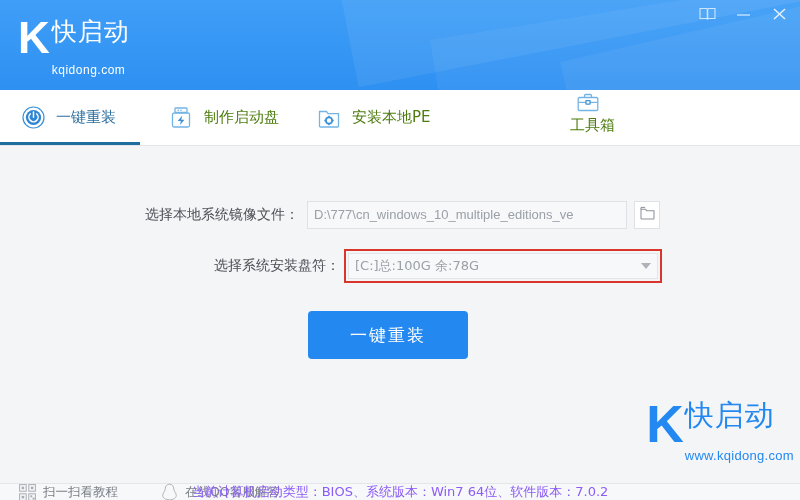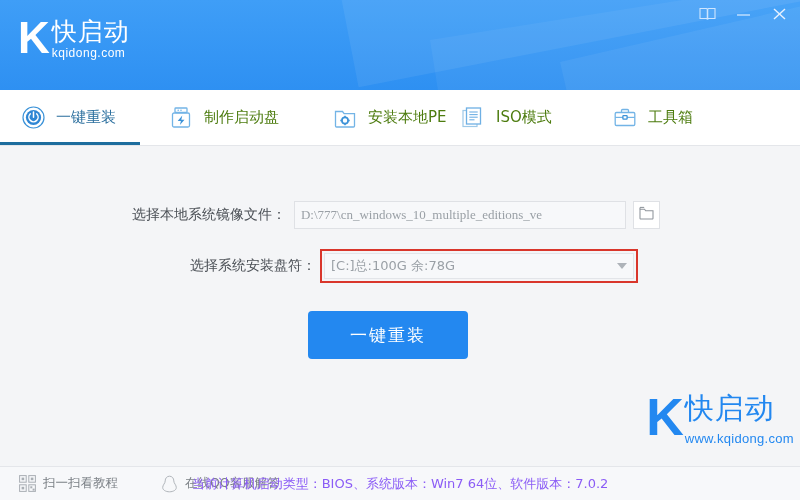--- a/index.html
+++ b/index.html
@@ -73,21 +73,21 @@
   .logo-cn {
     font-size: 25px;
     line-height: 27px;
     letter-spacing: 1px;
     font-family: "DejaVu Sans", sans-serif;
   }
   .logo-url {
     font-size: 12px;
     line-height: 14px;
     letter-spacing: 0.5px;
-    margin-top: 1px;
+    margin-top: 18px;
   }
 
   .win-controls {
     position: absolute;
     right: 10px; top: 4px;
     display: flex;
     align-items: center;
     gap: 14px;
   }
   .win-btn {
@@ -145,31 +145,32 @@
     position: absolute;
     display: flex;
     align-items: center;
   }
   .field-label {
     font-size: 14px;
     color: #4a4f55;
     font-family: "DejaVu Sans", sans-serif;
     white-space: nowrap;
     text-align: right;
+    margin-left: 24px;
   }
   .text-input {
     width: 348px;
     height: 28px;
     border: 1px solid #dfe1e5;
     background: #f7f8fa;
     color: #9aa0a6;
     font-size: 13px;
     padding: 0 6px;
     line-height: 26px;
-    font-family: Liberation Serif, serif;
+    font-family: Liberation Sans, sans-serif;
     overflow: hidden;
     white-space: nowrap;
     outline: none;
   }
   .browse-btn {
     width: 28px; height: 28px;
     margin-left: 7px;
     border: 1px solid #dfe1e5;
     background: #ffffff;
     display: flex; align-items: center; justify-content: center;
@@ -241,27 +242,27 @@
   }
   .wm-text { display: flex; flex-direction: column; }
   .wm-cn {
     font-size: 29px; line-height: 31px;
     letter-spacing: 1px;
     font-family: "DejaVu Sans", sans-serif;
   }
   .wm-url {
     font-size: 13px; line-height: 15px;
     letter-spacing: 0.3px;
-    margin-top: 7px;
+    margin-top: 17px;
   }
 
   
   .statusbar {
     position: relative;
-    height: 34px;
+    height: 17px;
     flex: none;
     background: #f7f8fa;
     border-top: 1px solid #e4e6ea;
     display: flex;
     align-items: center;
   }
   .status-link {
     display: flex;
     align-items: center;
     cursor: pointer;
@@ -344,53 +345,38 @@
           <rect x="7" y="3" width="12" height="4.5" rx="0.8" fill="none" stroke="#73b4e6" stroke-width="1.3"></rect>
           <circle cx="10.2" cy="5.2" r="0.8" fill="#73b4e6"></circle>
           <circle cx="13" cy="5.2" r="0.8" fill="#73b4e6"></circle>
           <rect x="4.5" y="8" width="17" height="14" rx="1.5" fill="none" stroke="#73b4e6" stroke-width="1.3"></rect>
           <path d="M14.3 10.5l-4.6 5.4h3.2l-1 4.2 4.6-5.4h-3.2z" fill="#3c92d8"></path>
         </svg>
       </div>
       <div class="tab-label">制作启动盘</div>
     </div>
 
-    <div class="tab" style="position:absolute;left:332px;">
+    <div class="tab" style="position:absolute;left:316px;">
       <div class="tab-ico">
         <svg width="26" height="26" viewBox="0 0 26 26">
           <path d="M3.5 6.5h7l1.6 2.2h10.4v12.3a1 1 0 0 1-1 1h-17a1 1 0 0 1-1-1z" fill="none" stroke="#73b4e6" stroke-width="1.3"></path>
           <circle cx="13" cy="15.5" r="3.1" fill="none" stroke="#3c92d8" stroke-width="1.7"></circle>
           <g fill="#3c92d8">
             <rect x="12.2" y="10.8" width="1.6" height="2.1"></rect>
             <rect x="12.2" y="18.1" width="1.6" height="2.1"></rect>
             <rect x="8.3" y="14.7" width="2.1" height="1.6"></rect>
             <rect x="15.6" y="14.7" width="2.1" height="1.6"></rect>
           </g>
         </svg>
       </div>
       <div class="tab-label">安装本地PE</div>
     </div>
 
-    <div class="tab" style="position:absolute;left:460px;">
-      <div class="tab-ico">
-        <svg width="26" height="26" viewBox="0 0 26 26">
-          <rect x="3" y="5.5" width="14" height="16" fill="none" stroke="#9ec9e8" stroke-width="1.2"></rect>
-          <rect x="6.5" y="3" width="14" height="16" fill="#ffffff" stroke="#6fb0e4" stroke-width="1.3"></rect>
-          <g stroke="#6fb0e4" stroke-width="1.1">
-            <line x1="9.3" y1="7" x2="17.7" y2="7"></line>
-            <line x1="9.3" y1="9.6" x2="17.7" y2="9.6"></line>
-            <line x1="9.3" y1="12.2" x2="17.7" y2="12.2"></line>
-            <line x1="9.3" y1="14.8" x2="14.5" y2="14.8"></line>
-          </g>
-        </svg>
-      </div>
-      <div class="tab-label">ISO模式</div>
-    </div>
-
-    <div class="tab" style="position:absolute;left:612px;">
+
+    <div class="tab" style="position:absolute;left:560px;flex-direction:column;">
       <div class="tab-ico">
         <svg width="26" height="26" viewBox="0 0 26 26">
           <path d="M9.5 7.5V5.6c0-0.6 0.5-1.1 1.1-1.1h4.8c0.6 0 1.1 0.5 1.1 1.1v1.9" fill="none" stroke="#73b4e6" stroke-width="1.3"></path>
           <rect x="3.2" y="7.5" width="19.6" height="13" rx="1.3" fill="none" stroke="#73b4e6" stroke-width="1.3"></rect>
           <line x1="3.2" y1="12.4" x2="22.8" y2="12.4" stroke="#73b4e6" stroke-width="1.2"></line>
           <rect x="10.9" y="10.6" width="4.2" height="3.6" rx="0.6" fill="#ffffff" stroke="#3c92d8" stroke-width="1.3"></rect>
         </svg>
       </div>
       <div class="tab-label">工具箱</div>
     </div>

